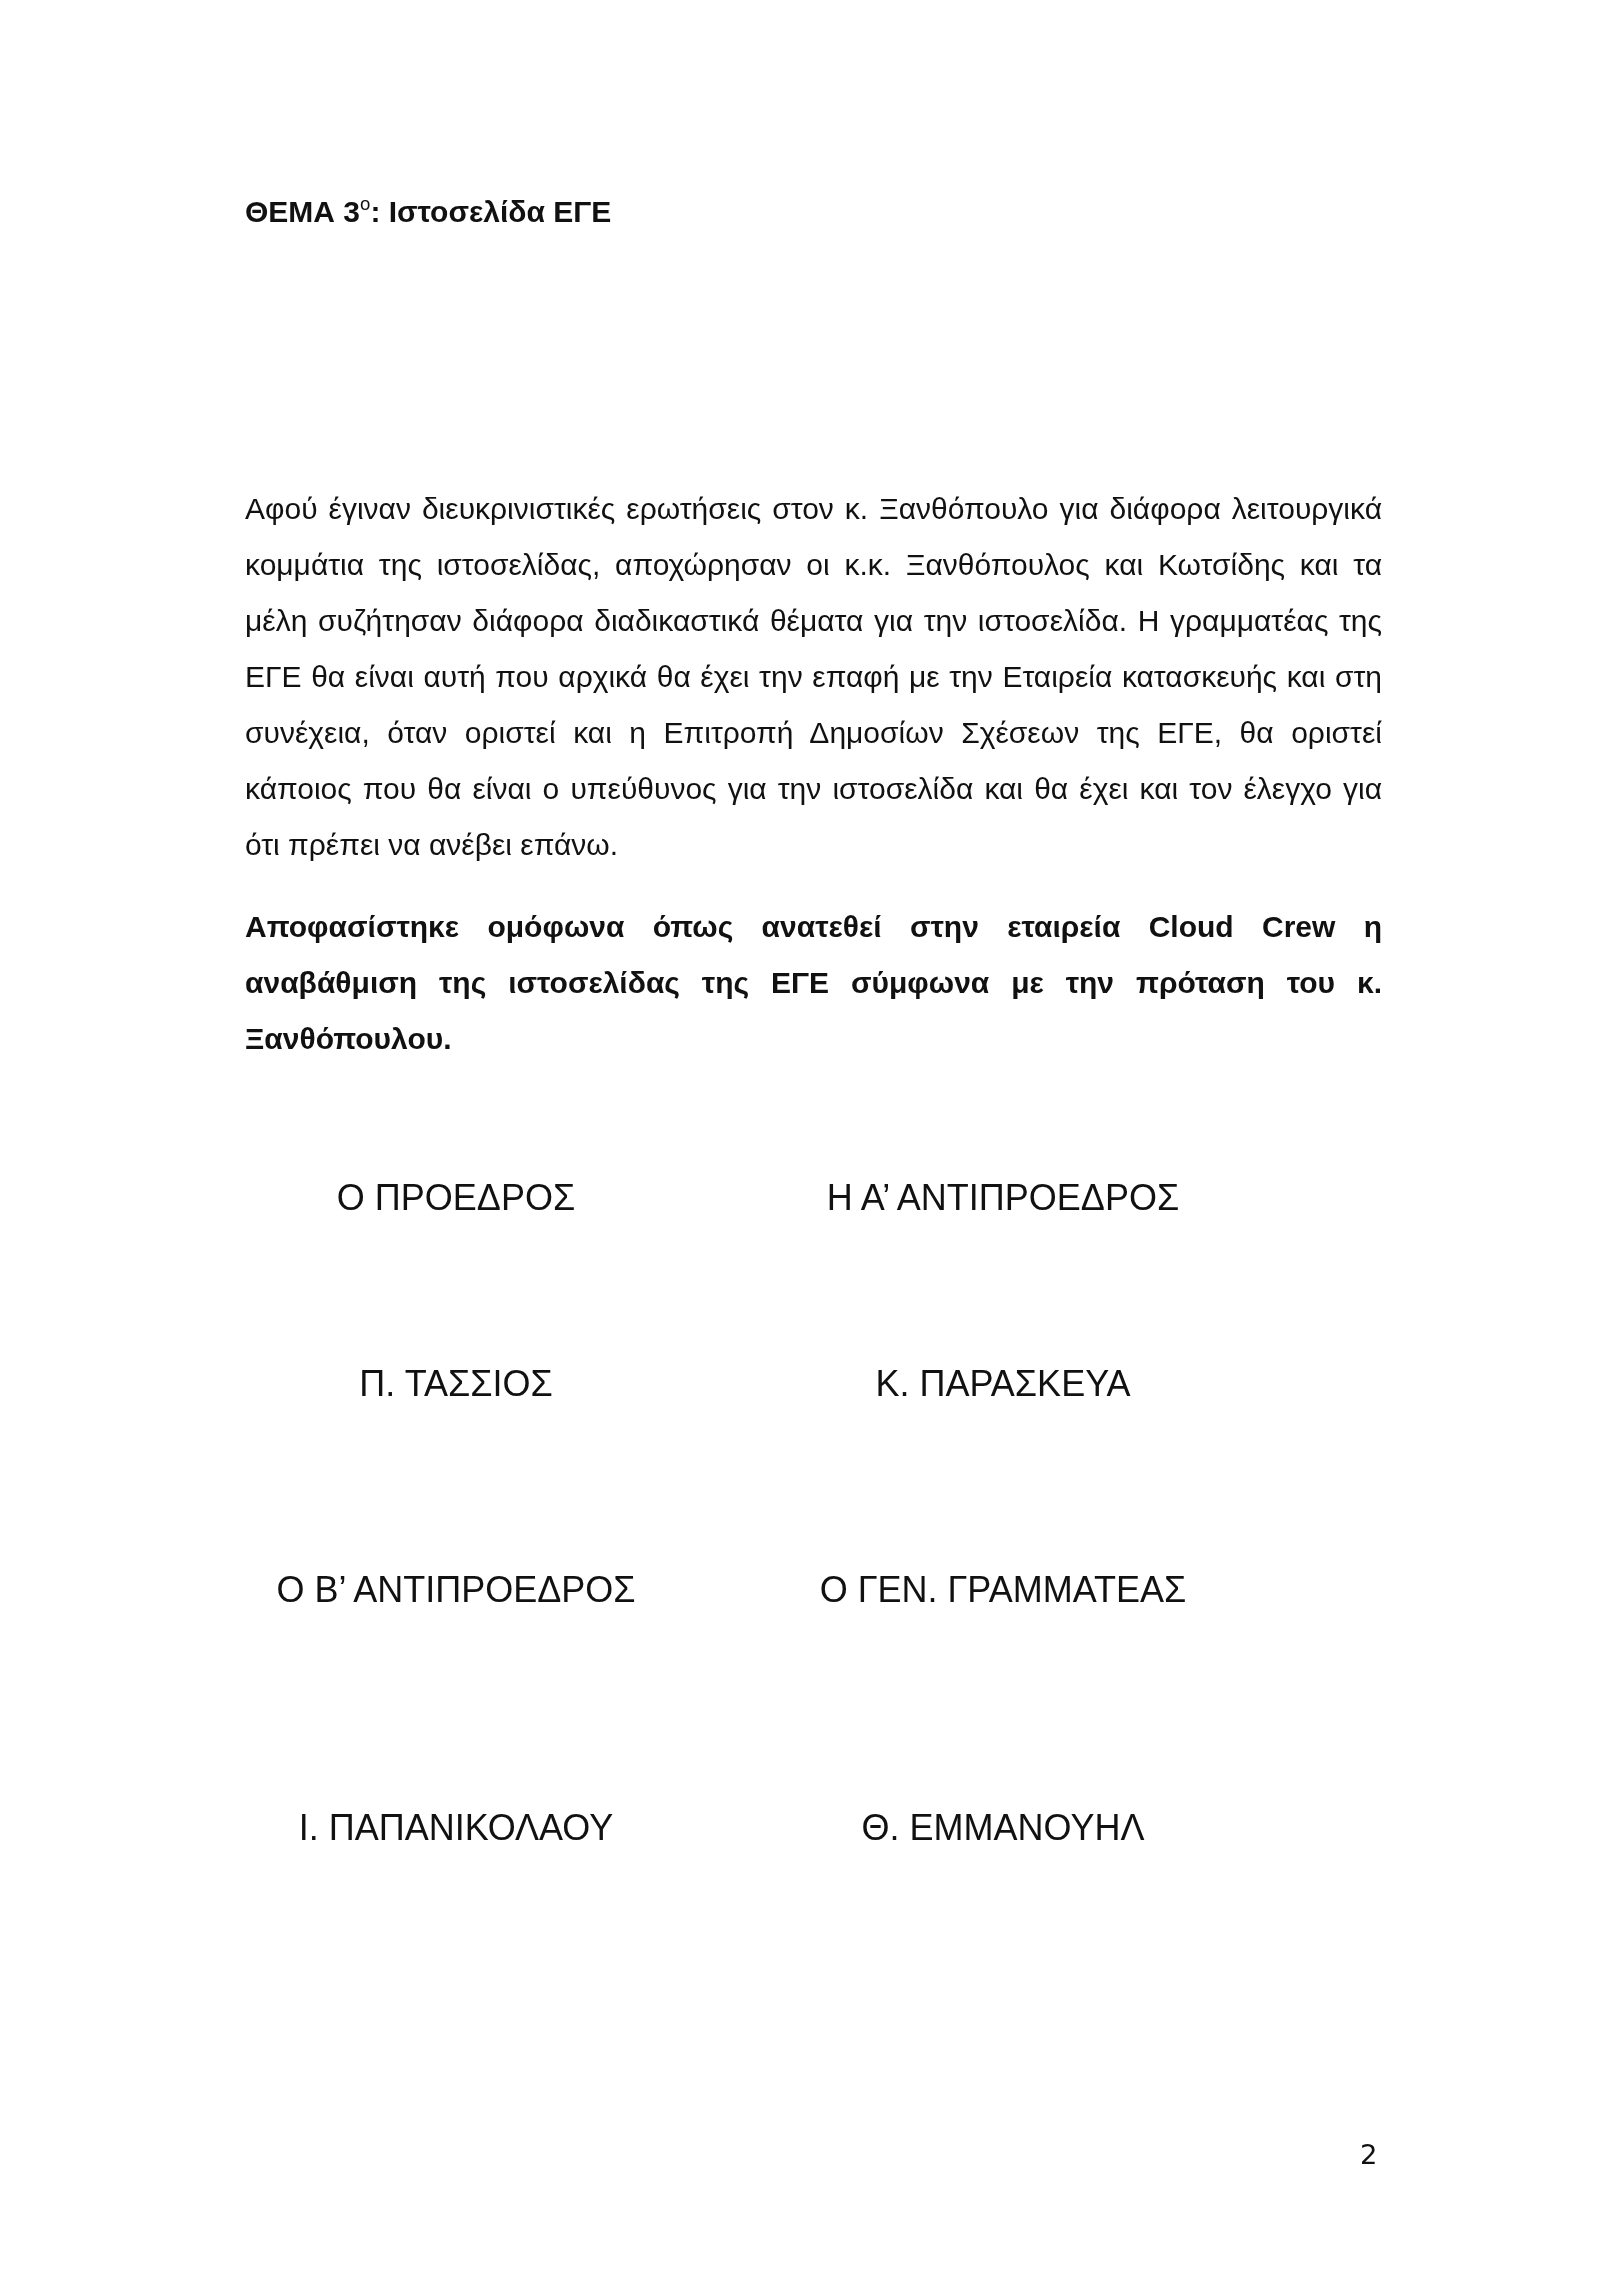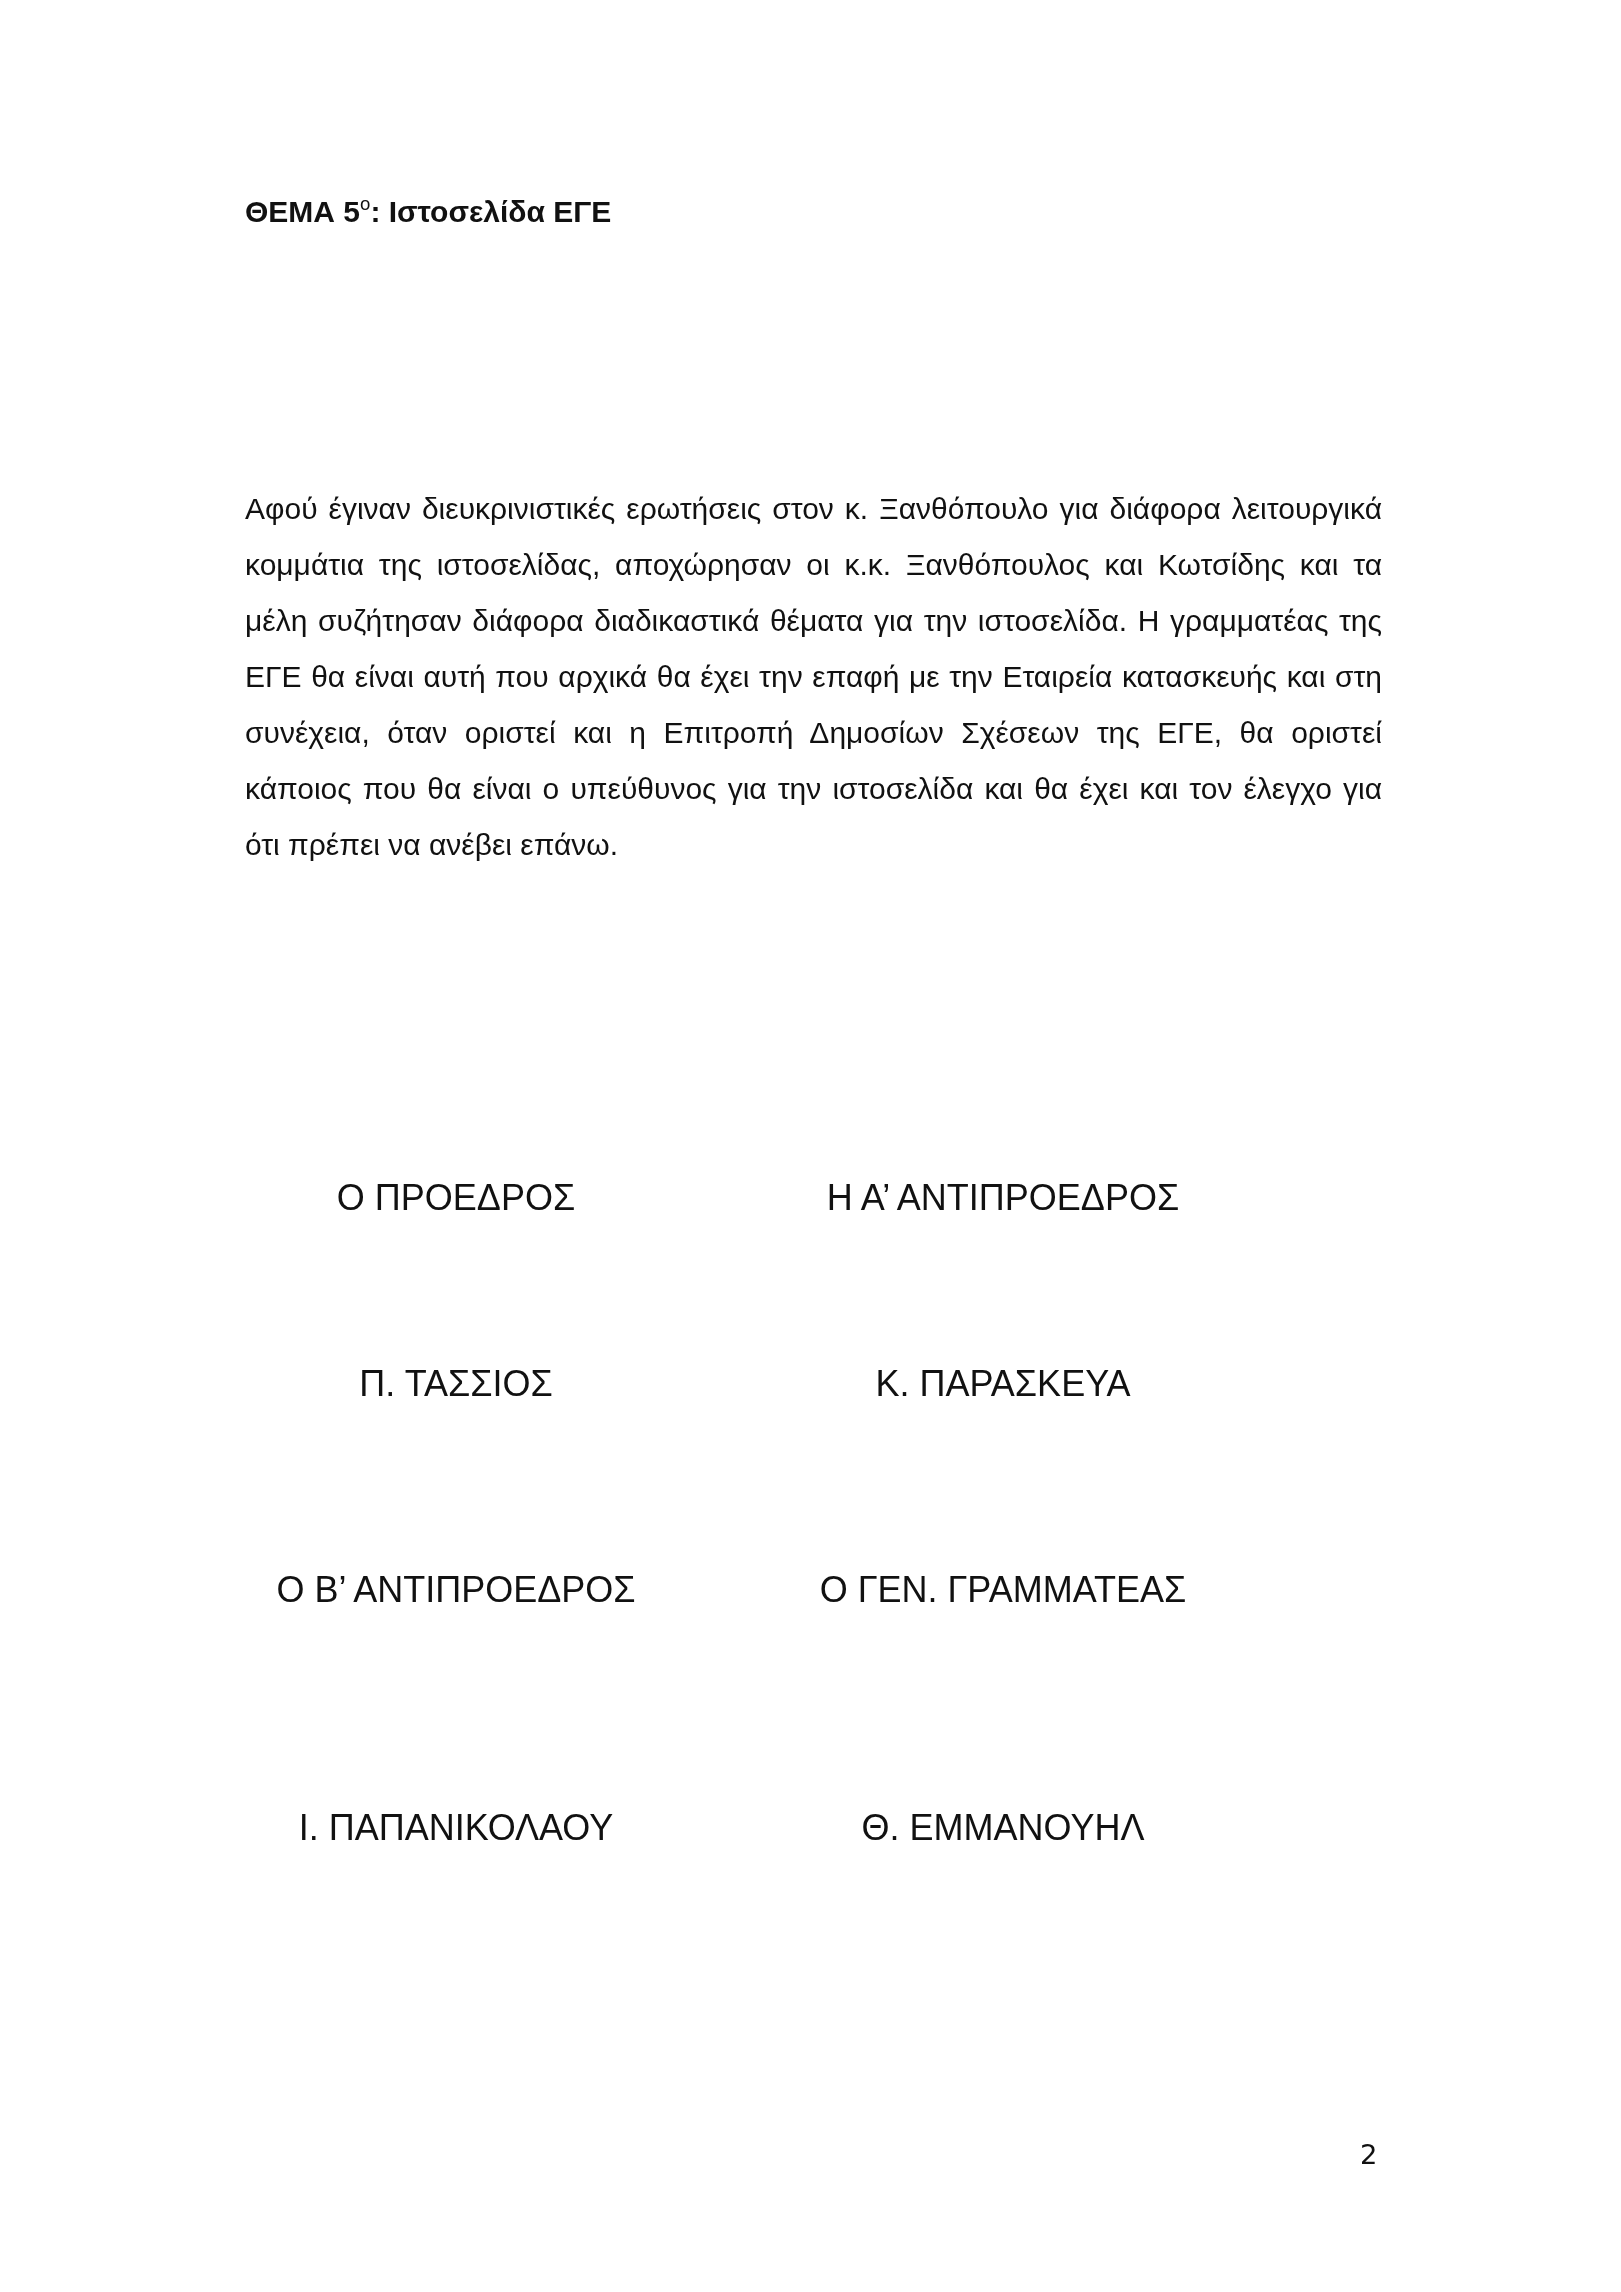--- a/index.html
+++ b/index.html
@@ -21,23 +21,24 @@
   .r2 { top: 1364px; }
   .r3 { top: 1570px; text-align: right; }
   .r4 { top: 1808px; }
   .page-number { position: absolute; left: 1360px; top: 2139px; font-size: 27.4px; font-family: "DejaVu Sans", sans-serif; }
 </style>
 </head>
 <body>
 
 <div class="page">
 
-  <h2 class="heading"><span>ΘΕΜΑ 5</span><sup>ο</sup><span>: Ιστοσελίδα ΕΓΕ</span></h2>
+  <h2 class="heading"><span>ΘΕΜΑ 3</span><sup>ο</sup><span>: Ιστοσελίδα ΕΓΕ</span></h2>
 
   <p class="para p3">Αφού έγιναν διευκρινιστικές ερωτήσεις στον κ. Ξανθόπουλο για διάφορα λειτουργικά κομμάτια της ιστοσελίδας, αποχώρησαν οι κ.κ. Ξανθόπουλος και Κωτσίδης και τα μέλη συζήτησαν διάφορα διαδικαστικά θέματα για την ιστοσελίδα. Η γραμματέας της ΕΓΕ θα είναι αυτή που αρχικά θα έχει την επαφή με την Εταιρεία κατασκευής και στη συνέχεια, όταν οριστεί και η Επιτροπή Δημοσίων Σχέσεων της ΕΓΕ, θα οριστεί κάποιος που θα είναι ο υπεύθυνος για την ιστοσελίδα και θα έχει και τον έλεγχο για ότι πρέπει να ανέβει επάνω.</p>
+  <p class="para p4">Αποφασίστηκε ομόφωνα όπως ανατεθεί στην εταιρεία Cloud Crew η αναβάθμιση της ιστοσελίδας της ΕΓΕ σύμφωνα με την πρόταση του κ. Ξανθόπουλου.</p>
 
   <div class="sig col-left r1">Ο ΠΡΟΕΔΡΟΣ</div>
   <div class="sig col-right r1">Η Α’ ΑΝΤΙΠΡΟΕΔΡΟΣ</div>
   <div class="sig col-left r2">Π. ΤΑΣΣΙΟΣ</div>
   <div class="sig col-right r2">Κ. ΠΑΡΑΣΚΕΥΑ</div>
 
   <div class="sig col-left r3">Ο Β’ ΑΝΤΙΠΡΟΕΔΡΟΣ</div>
   <div class="sig col-right r3">Ο ΓΕΝ. ΓΡΑΜΜΑΤΕΑΣ</div>
   <div class="sig col-left r4">Ι. ΠΑΠΑΝΙΚΟΛΑΟΥ</div>
   <div class="sig col-right r4">Θ. ΕΜΜΑΝΟΥΗΛ</div>

